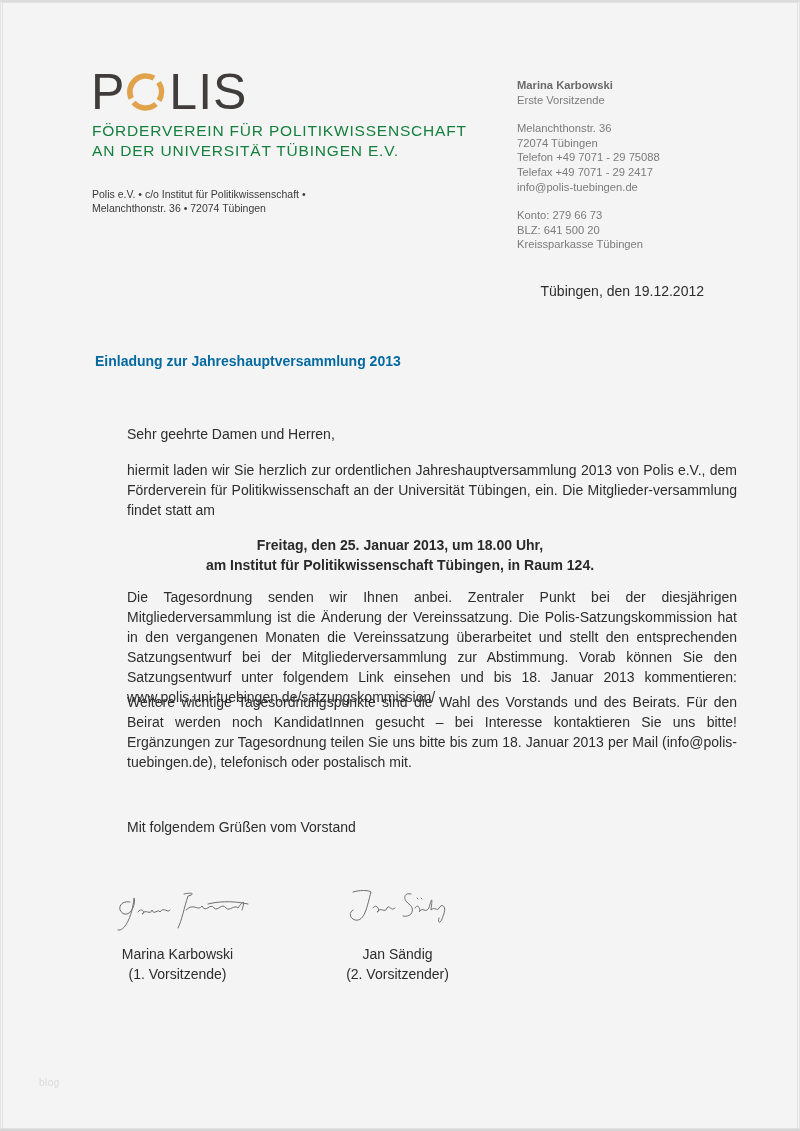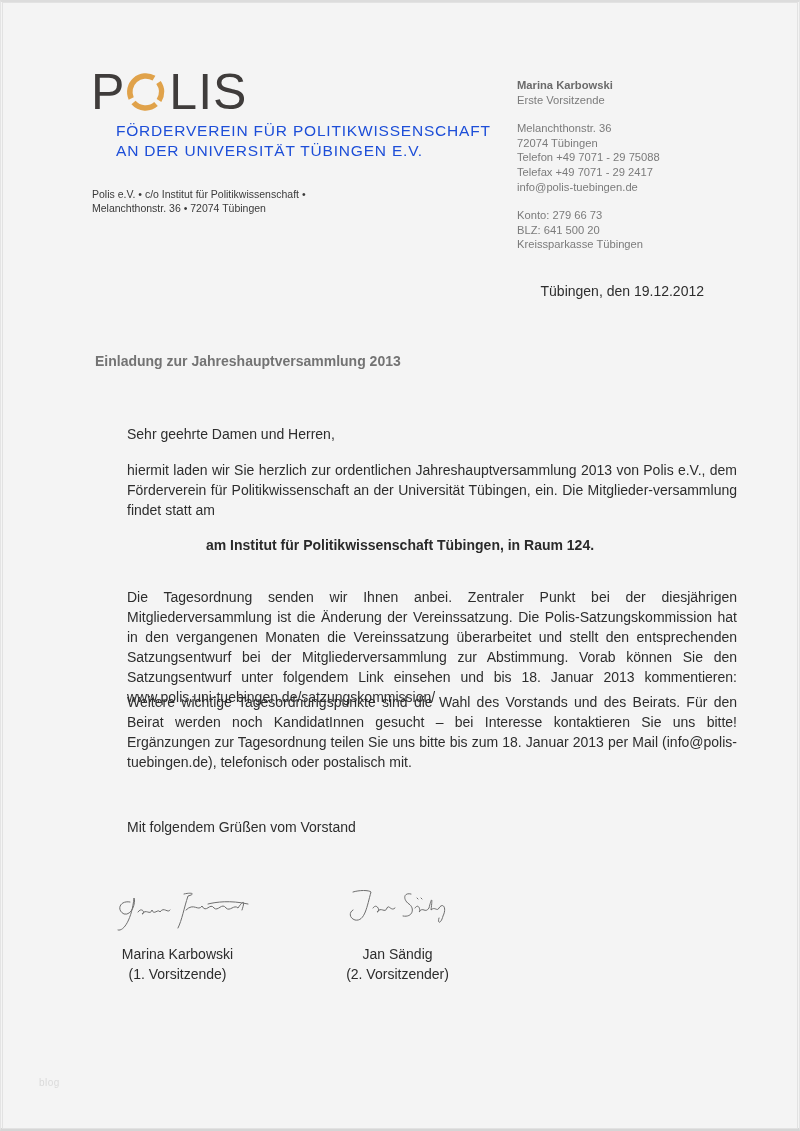--- a/index.html
+++ b/index.html
@@ -34,22 +34,21 @@
   .logo-letters {
     font-family: "Liberation Sans", sans-serif;
     font-size: 50px; line-height: 44px;
     color: #3f3c3b; letter-spacing: 1px;
     font-weight: normal;
   }
   .logo-ring { width: 40px; height: 40px; margin: 0 3px 0 1px; }
   .tagline {
     position: absolute; left: 92px; top: 121px;
     font-size: 15.5px; line-height: 20px; letter-spacing: 0.8px;
-    color: #1d4ed8;
-    margin-left: 24px;
+    color: #15803d;
   }
   .sender-line {
     position: absolute; left: 92px; top: 187px;
     font-size: 10.5px; line-height: 14px; color: #3a3a3a;
   }
 
   
   .info {
     position: absolute; left: 517px; top: 78px;
     font-size: 11.2px; line-height: 14.6px; color: #7b7b7b;
@@ -57,21 +56,21 @@
   .info .name { font-weight: bold; color: #6a6a6a; }
   .info .gap { height: 14px; }
 
   .date {
     position: absolute; right: 96px; top: 283px;
     font-size: 14px; color: #2d2d2d;
   }
 
   .subject {
     position: absolute; left: 95px; top: 353px;
-    font-size: 14px; font-weight: bold; color: #737373;
+    font-size: 14px; font-weight: bold; color: #0369a1;
   }
 
   .body {
     position: absolute; left: 95px; width: 610px;
     font-size: 14px; line-height: 20px; color: #2d2d2d; margin-left: 32px;
   }
   .justify { text-align: justify; text-align-last: left; }
   .center-bold {
     position: absolute; left: 95px; width: 610px;
     text-align: center; font-weight: bold;
@@ -137,20 +136,21 @@
 
 <div class="date">Tübingen, den 19.12.2012</div>
 
 <div class="subject">Einladung zur Jahreshauptversammlung 2013</div>
 
 <div class="body" style="top:424px;">Sehr geehrte Damen und Herren,</div>
 
 <div class="body justify" style="top:460px;">hiermit laden wir Sie herzlich zur ordentlichen Jahreshauptversammlung 2013 von Polis e.V., dem Förderverein für Politikwissenschaft an der Universität Tübingen, ein. Die Mitglieder-versammlung findet statt am</div>
 
 <div class="center-bold" style="top:535px;">
+  <div>Freitag, den 25. Januar 2013, um 18.00 Uhr,</div>
   <div>am Institut für Politikwissenschaft Tübingen, in Raum 124.</div>
 </div>
 
 <div class="body justify" style="top:587px;">Die Tagesordnung senden wir Ihnen anbei. Zentraler Punkt bei der diesjährigen Mitgliederversammlung ist die Änderung der Vereinssatzung. Die Polis-Satzungskommission hat in den vergangenen Monaten die Vereinssatzung überarbeitet und stellt den entsprechenden Satzungsentwurf bei der Mitgliederversammlung zur Abstimmung. Vorab können Sie den Satzungsentwurf unter folgendem Link einsehen und bis 18. Januar 2013 kommentieren: www.polis.uni-tuebingen.de/satzungskommission/</div>
 
 <div class="body justify" style="top:692px;">Weitere wichtige Tagesordnungspunkte sind die Wahl des Vorstands und des Beirats. Für den Beirat werden noch KandidatInnen gesucht – bei Interesse kontaktieren Sie uns bitte! Ergänzungen zur Tagesordnung teilen Sie uns bitte bis zum 18. Januar 2013 per Mail (info@polis-tuebingen.de), telefonisch oder postalisch mit.</div>
 
 <div class="body" style="top:817px;">Mit folgendem Grüßen vom Vorstand</div>
 
 <svg class="signature" style="left:112px; top:888px;" width="145" height="48" viewBox="0 0 145 48">

